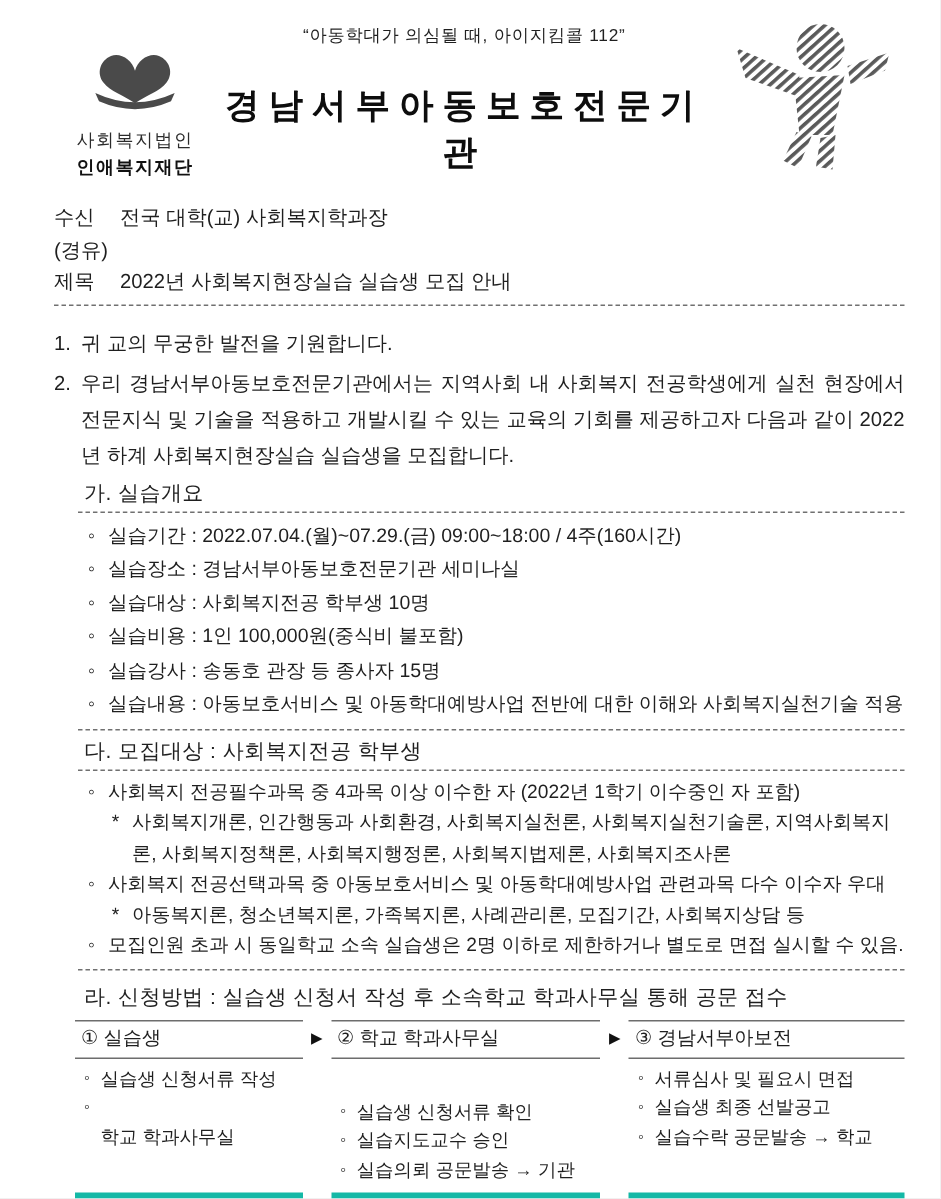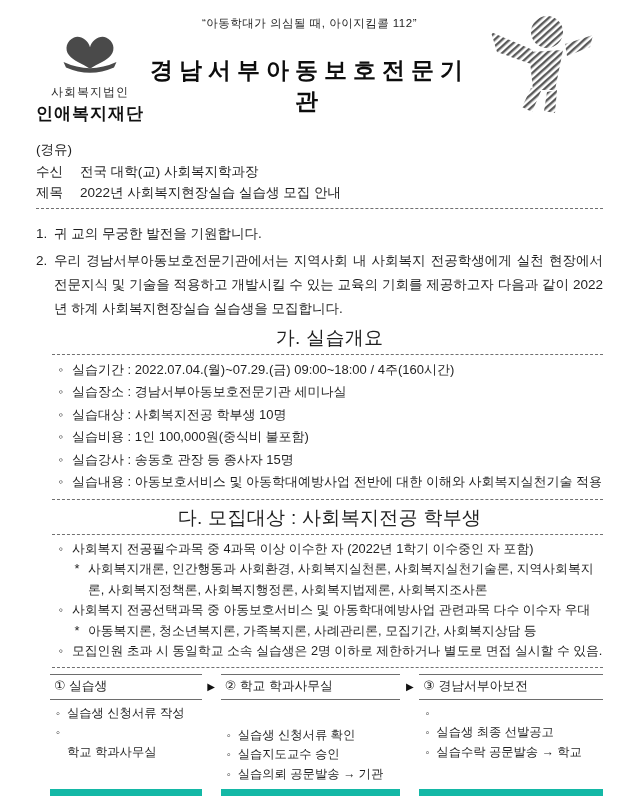--- a/index.html
+++ b/index.html
@@ -11,38 +11,38 @@
     box-sizing:border-box;
     padding:10px 24px 0 36px;
     font-family:"Liberation Sans","DejaVu Sans",sans-serif;
     color:#1f1f1f;
     overflow:hidden;
   }
   
   .header{display:flex;align-items:flex-start;}
   .logo-left{width:108px;text-align:center;margin-top:20px;flex:none;}
   .logo-left .lt1{font-size:12px;letter-spacing:1px;color:#2b2b2b;margin-top:2px;}
-  .logo-left .lt2{font-size:17px;font-weight:bold;letter-spacing:1px;color:#111;margin-top:1px;}
+  .logo-left .lt2{font-size:12px;font-weight:bold;letter-spacing:1px;color:#111;margin-top:1px;}
   .header-center{flex:1;text-align:center;}
   .quote{font-size:11.5px;font-weight:500;letter-spacing:.5px;margin-top:6px;}
   .org-title{font-size:23px;font-weight:bold;letter-spacing:6px;margin-top:24px;color:#0d0d0d;}
   .logo-right{width:128px;flex:none;text-align:center;margin-top:0;}
   
   .meta{margin-top:14px;font-size:13.5px;line-height:21.5px;}
   .meta .lbl{display:inline-block;min-width:30px;margin-right:14px;}
   .rule{border-bottom:1px dashed #707070;height:0;}
   .rule.full{margin-top:4px;}
   
   .para{font-size:13.5px;line-height:24px;display:flex;}
   .para .no{flex:none;width:18px;}
   .para .pt{flex:1;}
   .p1{margin-top:13px;}
   .p2{margin-top:3px;}
   .p2 .pt{text-align:justify;}
-  .sec-label{font-size:19px;font-weight:500;margin-left:20px;letter-spacing:.3px;text-align:center;}
+  .sec-label{font-size:14px;font-weight:500;margin-left:20px;letter-spacing:.3px;}
   .boxed{margin-left:16px;border-top:1px dashed #707070;border-bottom:1px dashed #707070;
          padding:4px 0 5px 2px;margin-top:3px;}
   .brow{display:flex;font-size:13px;line-height:22.5px;}
   .brow .bm{flex:none;width:14px;text-align:center;margin-right:4px;color:#222;}
   .brow .bt{flex:1;}
   .boxed2 .brow{font-size:12.8px;line-height:20.5px;}
   .brow.sub{margin-left:16px;}
   
   .flow{display:flex;margin-left:14px;margin-top:6px;align-items:stretch;}
   .fcol{border-top:1px solid #6d6d6d;border-bottom:7px solid #14b8a6;display:flex;flex-direction:column;}
@@ -89,24 +89,24 @@
         <polygon points="52,40 10,22 16,42 50,54" fill="url(#hatch)"></polygon>
         <polygon points="84,34 112,25 109,37 86,46" fill="url(#hatch)"></polygon>
         <polygon points="48,42 82,40 74,80 52,80" fill="url(#hatch)"></polygon>
         <polygon points="50,78 60,81 51,102 41,97" fill="url(#hatch)"></polygon>
         <polygon points="66,82 76,80 74,103 63,101" fill="url(#hatch)"></polygon>
       </svg>
     </div>
   </div>
 
   <div class="meta">
-    <div>(경유)</div>
     <div>
       <span class="lbl">수신</span><span>전국 대학(교) 사회복지학과장</span>
     </div>
+    <div>(경유)</div>
     <div>
       <span class="lbl">제목</span><span>2022년 사회복지현장실습 실습생 모집 안내</span>
     </div>
   </div>
   <div class="rule full"></div>
 
   <div class="para p1">
     <span class="no">1.</span>
     <span class="pt">귀 교의 무궁한 발전을 기원합니다.</span>
   </div>
@@ -160,20 +160,21 @@
     <div class="brow sub">
         <span class="bm">*</span>
         <span class="bt">아동복지론, 청소년복지론, 가족복지론, 사례관리론, 모집기간, 사회복지상담 등</span>
       </div>
     <div class="brow">
         <span class="bm">◦</span>
         <span class="bt">모집인원 초과 시 동일학교 소속 실습생은 2명 이하로 제한하거나 별도로 면접 실시할 수 있음.</span>
       </div>
   </div>
 
+  <div class="sec-label sec-ra">라. 신청방법 : 실습생 신청서 작성 후 소속학교 학과사무실 통해 공문 접수</div>
   <div class="flow">
     <div class="fcol c1">
       <div class="fhead">① 실습생</div>
       <div class="fitems">
         <div class="frow">
             <span class="bm">◦</span>
             <span>실습생 신청서류 작성</span>
           </div>
         <div class="frow">
             <span class="bm">◦</span>
@@ -201,20 +202,21 @@
             <span>실습의뢰 공문발송 → 기관</span>
           </div>
       </div>
     </div>
     <div class="farrow">▶</div>
     <div class="fcol c3">
       <div class="fhead">③ 경남서부아보전</div>
       <div class="fitems">
         <div class="frow">
             <span class="bm">◦</span>
+            <span>서류심사 및 필요시 면접</span>
           </div>
         <div class="frow">
             <span class="bm">◦</span>
             <span>실습생 최종 선발공고</span>
           </div>
         <div class="frow">
             <span class="bm">◦</span>
             <span>실습수락 공문발송 → 학교</span>
           </div>
       </div>

